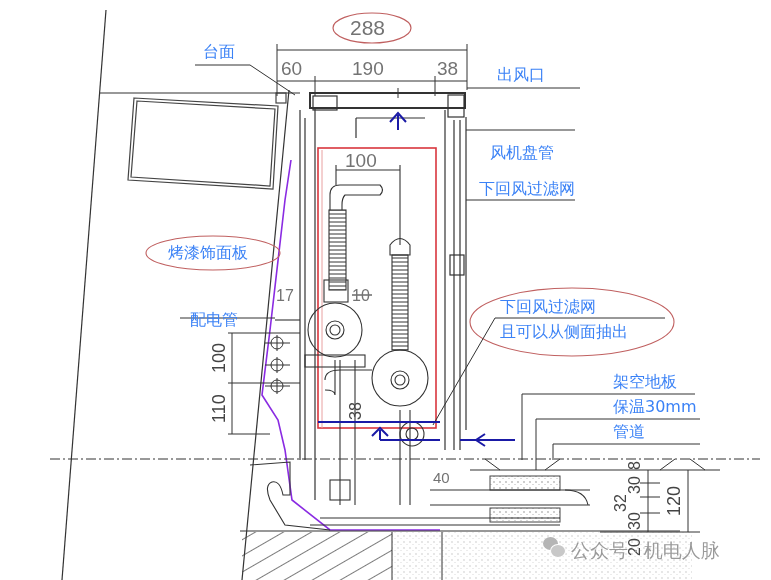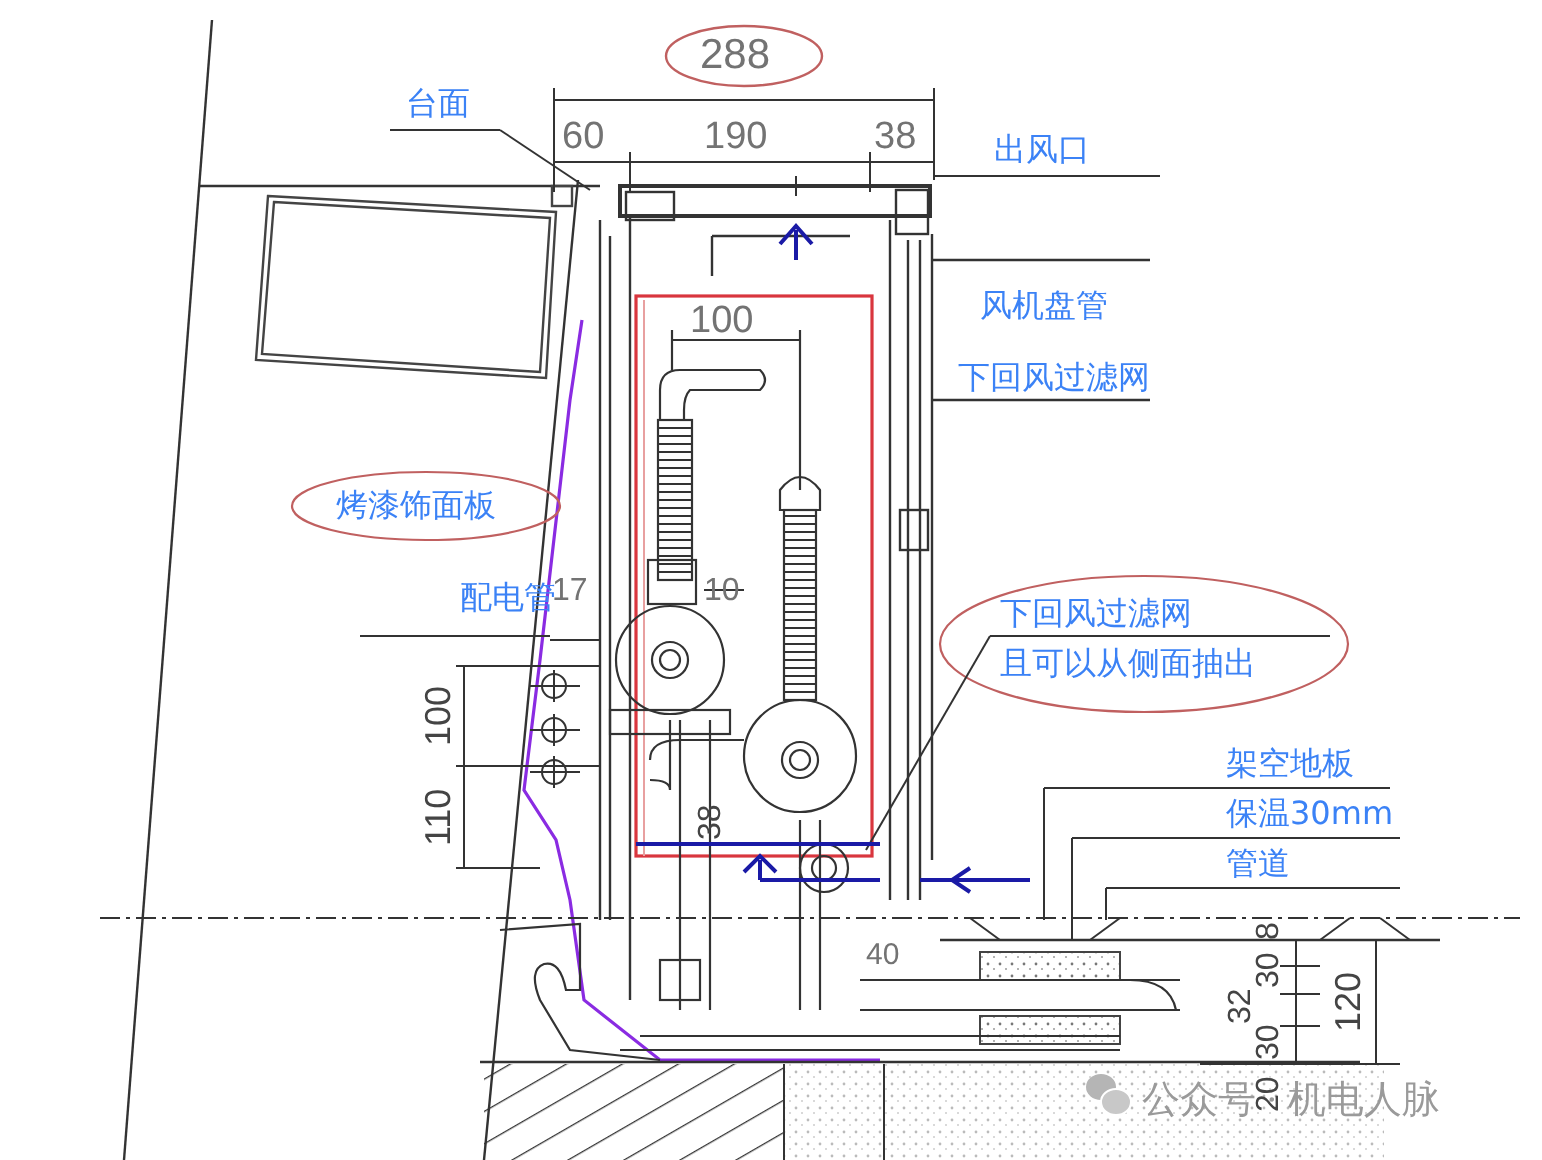--- a/index.html
+++ b/index.html
@@ -202,21 +202,21 @@
 <div class="dim" style="left:350px;top:17px;font-size:21px;">288</div>
 <div class="lbl" style="left:203px;top:44px;">台面</div>
 <div class="dim" style="left:281px;top:59px;">60</div>
 <div class="dim" style="left:352px;top:59px;">190</div>
 <div class="dim" style="left:437px;top:59px;">38</div>
 <div class="lbl" style="left:497px;top:67px;">出风口</div>
 <div class="lbl" style="left:490px;top:145px;">风机盘管</div>
 <div class="lbl" style="left:479px;top:181px;">下回风过滤网</div>
 <div class="dim" style="left:345px;top:151px;">100</div>
 <div class="lbl" style="left:168px;top:245px;">烤漆饰面板</div>
-<div class="lbl" style="left:190px;top:291px;margin-left:40px;">配电管</div>
+<div class="lbl" style="left:190px;top:312px;">配电管</div>
 <div class="dim" style="left:276px;top:288px;font-size:16px;">17</div>
 <div class="dim" style="left:352px;top:288px;font-size:16px;">10</div>
 <div class="dimv" style="left:210px;top:373px;">100</div>
 <div class="dimv" style="left:210px;top:423px;">110</div>
 <div class="dimv" style="left:348px;top:420px;font-size:16px;">38</div>
 <div class="lbl" style="left:500px;top:299px;">下回风过滤网</div>
 <div class="lbl" style="left:500px;top:324px;">且可以从侧面抽出</div>
 <div class="lbl" style="left:613px;top:374px;">架空地板</div>
 <div class="lbl" style="left:613px;top:399px;">保温30mm</div>
 <div class="lbl" style="left:613px;top:424px;">管道</div>

